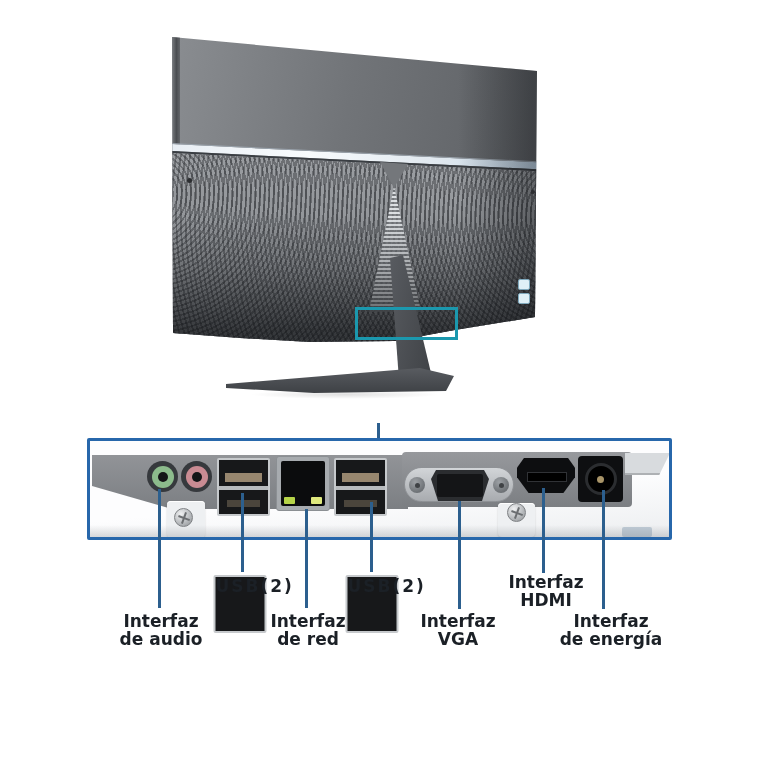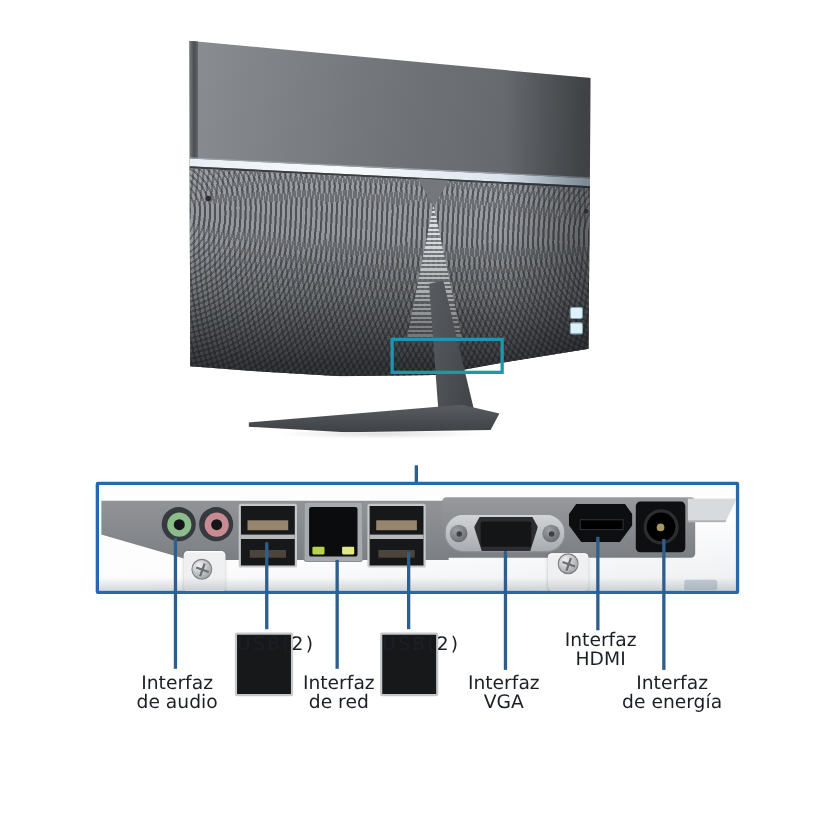--- a/index.html
+++ b/index.html
@@ -81,21 +81,21 @@
   .screw{width:19px;height:19px;border-radius:50%;border:1px solid #7e8184;box-sizing:border-box;
     background:radial-gradient(circle at 35% 30%,#f0f1f2,#b9bcbf 55%,#8d9093);}
   .screw::before,.screw::after{content:"";position:absolute;left:50%;top:50%;width:70%;height:2px;background:#6b6e71;
     transform:translate(-50%,-50%) rotate(20deg);}
   .screw::after{transform:translate(-50%,-50%) rotate(110deg);}
   #panel-bottom-shadow{left:0;right:0;bottom:0;height:12px;background:linear-gradient(rgba(120,125,130,0),rgba(120,125,130,.28));}
   #panel-sliver{left:532px;top:86px;width:30px;height:10px;background:#bfcbd6;border-radius:2px;}
   
   .leader{width:3px;background:var(--leader,#2c5f8e);z-index:10;}
   .label{z-index:10;transform:translateX(-50%);text-align:center;color:var(--ltext,#1b2026);
-    font-size:17px;font-weight:400;line-height:18px;white-space:nowrap;}
+    font-size:17px;font-weight:700;line-height:18px;white-space:nowrap;}
   .label.usb{letter-spacing:2px;}
 </style>
 </head>
 <body>
 
 <div id="canvas">
 
   <div class="abs" id="monitor">
     <div class="abs m-base"></div>
     <div class="abs m-edge"></div>

